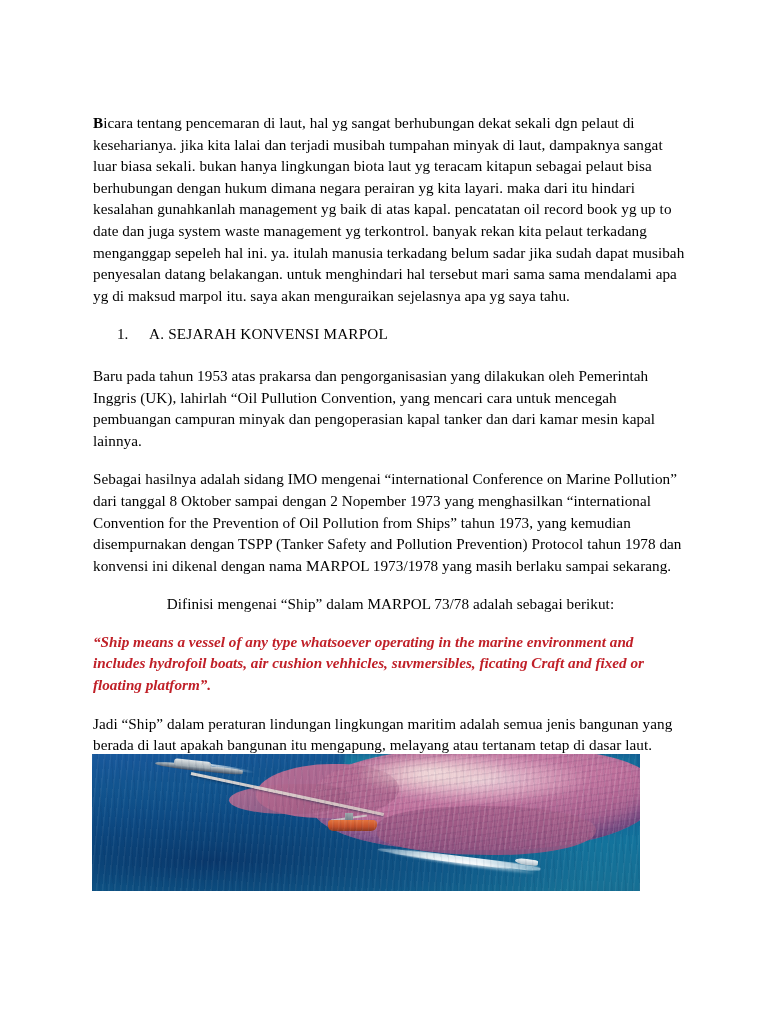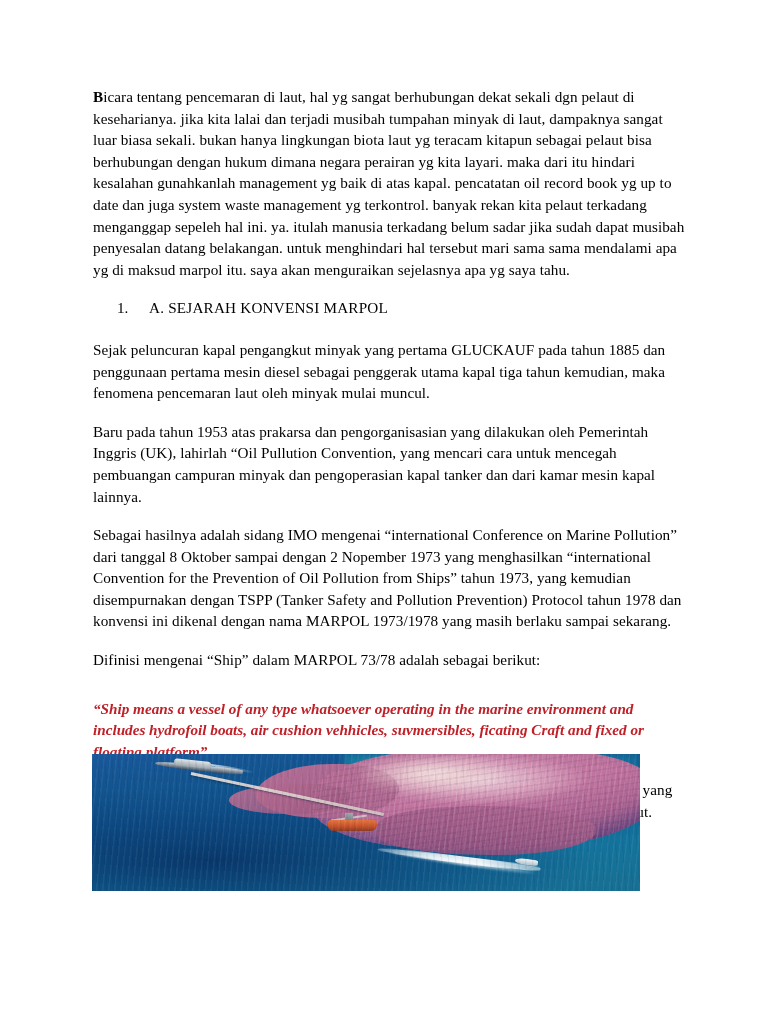--- a/index.html
+++ b/index.html
@@ -13,30 +13,30 @@
     overflow: hidden;
     font-family: "Liberation Serif", "DejaVu Serif", serif;
     color: #000000;
   }
   .page {
     position: relative;
     width: 768px;
     height: 1024px;
     background: #ffffff;
     box-sizing: border-box;
-    padding: 86px 80px 0 93px;
+    padding: 112px 80px 0 93px;
   }
   .para {
     font-size: 15.2px;
     line-height: 21.6px;
     margin: 0 0 17px 0;
     text-align: left;
     letter-spacing: 0.05px;
   }
-  .para.tight { margin-bottom: 27px; }
+  .para.tight { margin-bottom: 16px; text-align: center; }
   .lead-cap { font-weight: bold; }
 
   .heading-row {
     display: flex;
     align-items: baseline;
     margin: 0 0 20px 0;
     padding-left: 24px;
   }
   .heading-num {
     font-size: 15.2px;
@@ -268,21 +268,20 @@
 
 <div class="page">
 
   <p class="para"><span class="lead-cap">B</span><span>icara tentang pencemaran di laut, hal yg  sangat berhubungan dekat sekali dgn pelaut di keseharianya. jika kita lalai dan terjadi musibah tumpahan minyak di laut, dampaknya sangat  luar biasa sekali. bukan hanya lingkungan biota laut yg teracam kitapun sebagai pelaut bisa berhubungan dengan hukum dimana negara perairan yg kita layari. maka dari itu hindari kesalahan gunahkanlah management yg baik di atas kapal. pencatatan oil record book yg up to date dan juga system waste management yg terkontrol. banyak rekan kita pelaut terkadang menganggap sepeleh hal ini. ya. itulah manusia terkadang belum sadar jika sudah dapat musibah penyesalan datang belakangan. untuk menghindari hal tersebut mari sama sama mendalami apa yg di maksud marpol itu.  saya akan menguraikan sejelasnya apa yg saya tahu.</span></p>
 
   <div class="heading-row">
     <span class="heading-num">1.</span>
     <span class="heading-text">A. SEJARAH KONVENSI MARPOL</span>
   </div>
 
-  <p class="para">Sejak peluncuran kapal pengangkut minyak yang pertama GLUCKAUF pada tahun 1885 dan penggunaan pertama mesin diesel sebagai penggerak utama kapal tiga tahun kemudian, maka fenomena pencemaran laut oleh minyak mulai muncul.</p>
 
   <p class="para">Baru pada tahun 1953 atas prakarsa dan pengorganisasian yang dilakukan oleh Pemerintah Inggris (UK), lahirlah “Oil Pullution Convention, yang mencari cara untuk mencegah pembuangan campuran minyak dan pengoperasian kapal tanker dan dari kamar mesin kapal lainnya.</p>
 
   <p class="para">Sebagai hasilnya adalah sidang IMO mengenai “international Conference on Marine Pollution” dari tanggal 8 Oktober sampai dengan 2 Nopember 1973 yang menghasilkan “international Convention for the Prevention of Oil Pollution from Ships” tahun 1973, yang kemudian disempurnakan dengan TSPP (Tanker Safety and Pollution Prevention) Protocol tahun 1978 dan konvensi ini dikenal dengan nama MARPOL 1973/1978 yang masih berlaku sampai sekarang.</p>
 
   <p class="para tight">Difinisi mengenai “Ship” dalam MARPOL 73/78 adalah sebagai berikut:</p>
 
   <p class="quote-red">“Ship means a vessel of any type whatsoever operating in the marine environment and includes hydrofoil boats, air cushion vehhicles, suvmersibles, ficating Craft and fixed or floating platform”.</p>
 
   <p class="para">Jadi “Ship” dalam peraturan lindungan lingkungan maritim adalah semua jenis bangunan yang berada di laut apakah bangunan itu mengapung, melayang atau tertanam tetap di dasar laut.</p>

